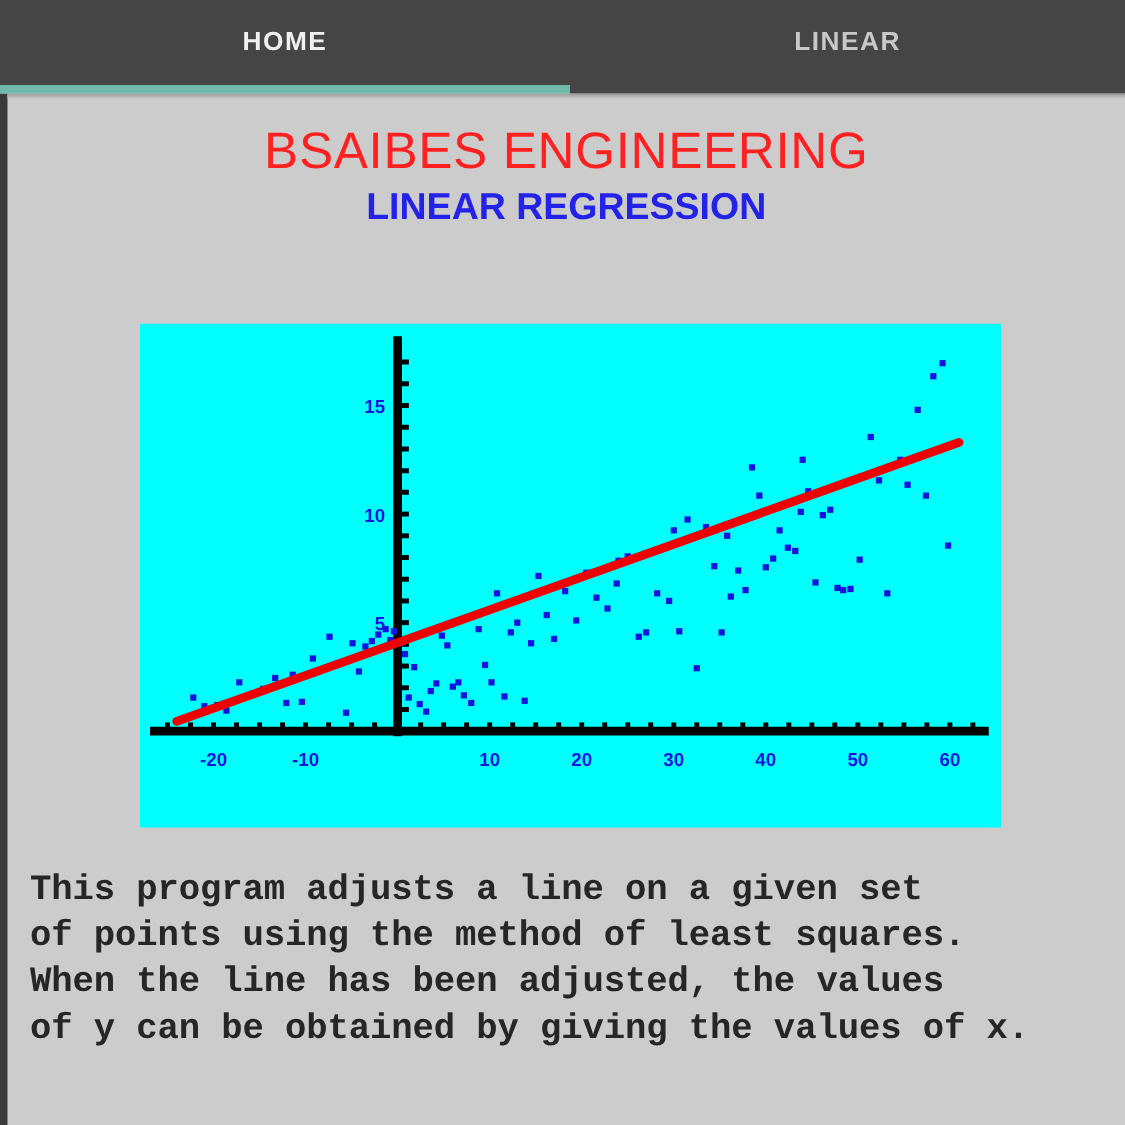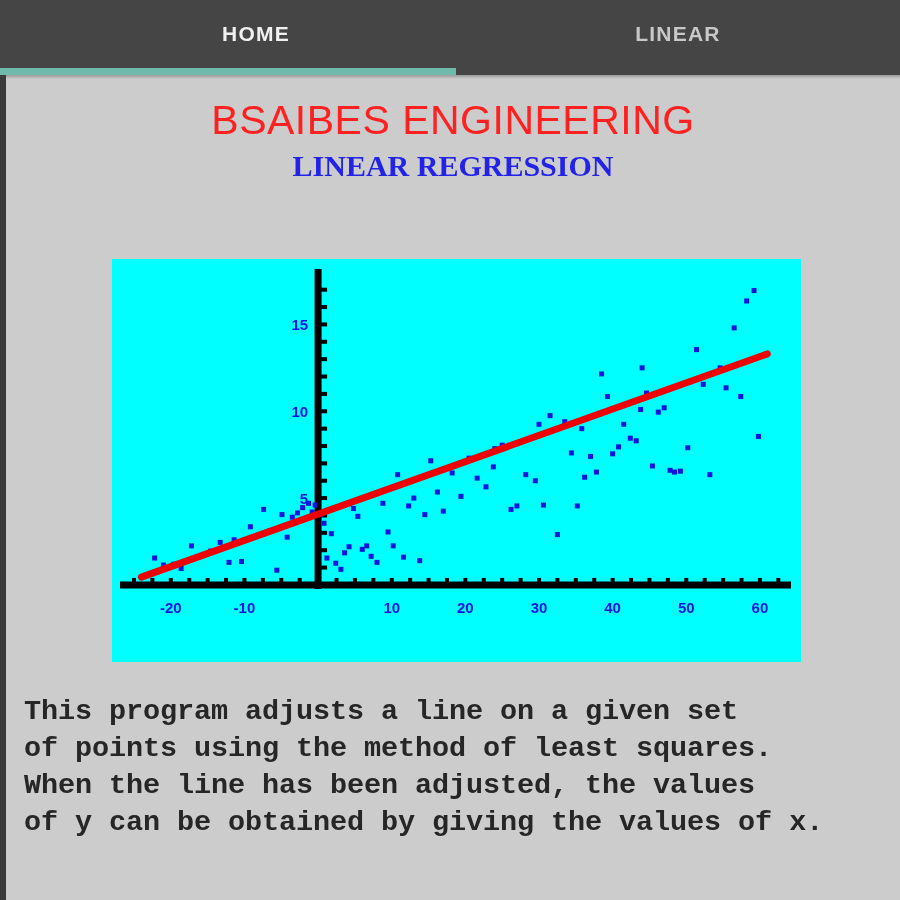--- a/index.html
+++ b/index.html
@@ -34,21 +34,21 @@
     align-items: center;
     justify-content: center;
     color: #f0f0f0;
     font-size: 21px;
     font-weight: bold;
     letter-spacing: 1.2px;
     font-family: "Liberation Sans", sans-serif;
     cursor: pointer;
     user-select: none;
   }
-  .tab-home { left: 0px; width: 456px; padding-left: 28px; }
+  .tab-home { left: 0px; width: 456px; }
   .tab-study { left: 456px; width: 444px; color: #c8c8c8; }
 
   .tab-indicator {
     position: absolute;
     top: 68px;
     left: 0px;
     width: 456px;
     height: 7px;
     background: #6fbaaa;
   }
@@ -94,21 +94,21 @@
     letter-spacing: 0.5px;
     line-height: 46px;
     font-family: "Liberation Sans", sans-serif;
   }
   .title-sub {
     font-size: 30px;
     font-weight: bold;
     color: #2222e8;
     line-height: 38px;
     margin-top: 4px;
-    font-family: Liberation Serif, serif;
+    font-family: Liberation Sans, sans-serif;
   }
   .title-version {
     font-size: 29px;
     font-weight: bold;
     color: #5fbb62;
     line-height: 36px;
     margin-top: 2px;
     font-family: "Liberation Sans", sans-serif;
   }
 

